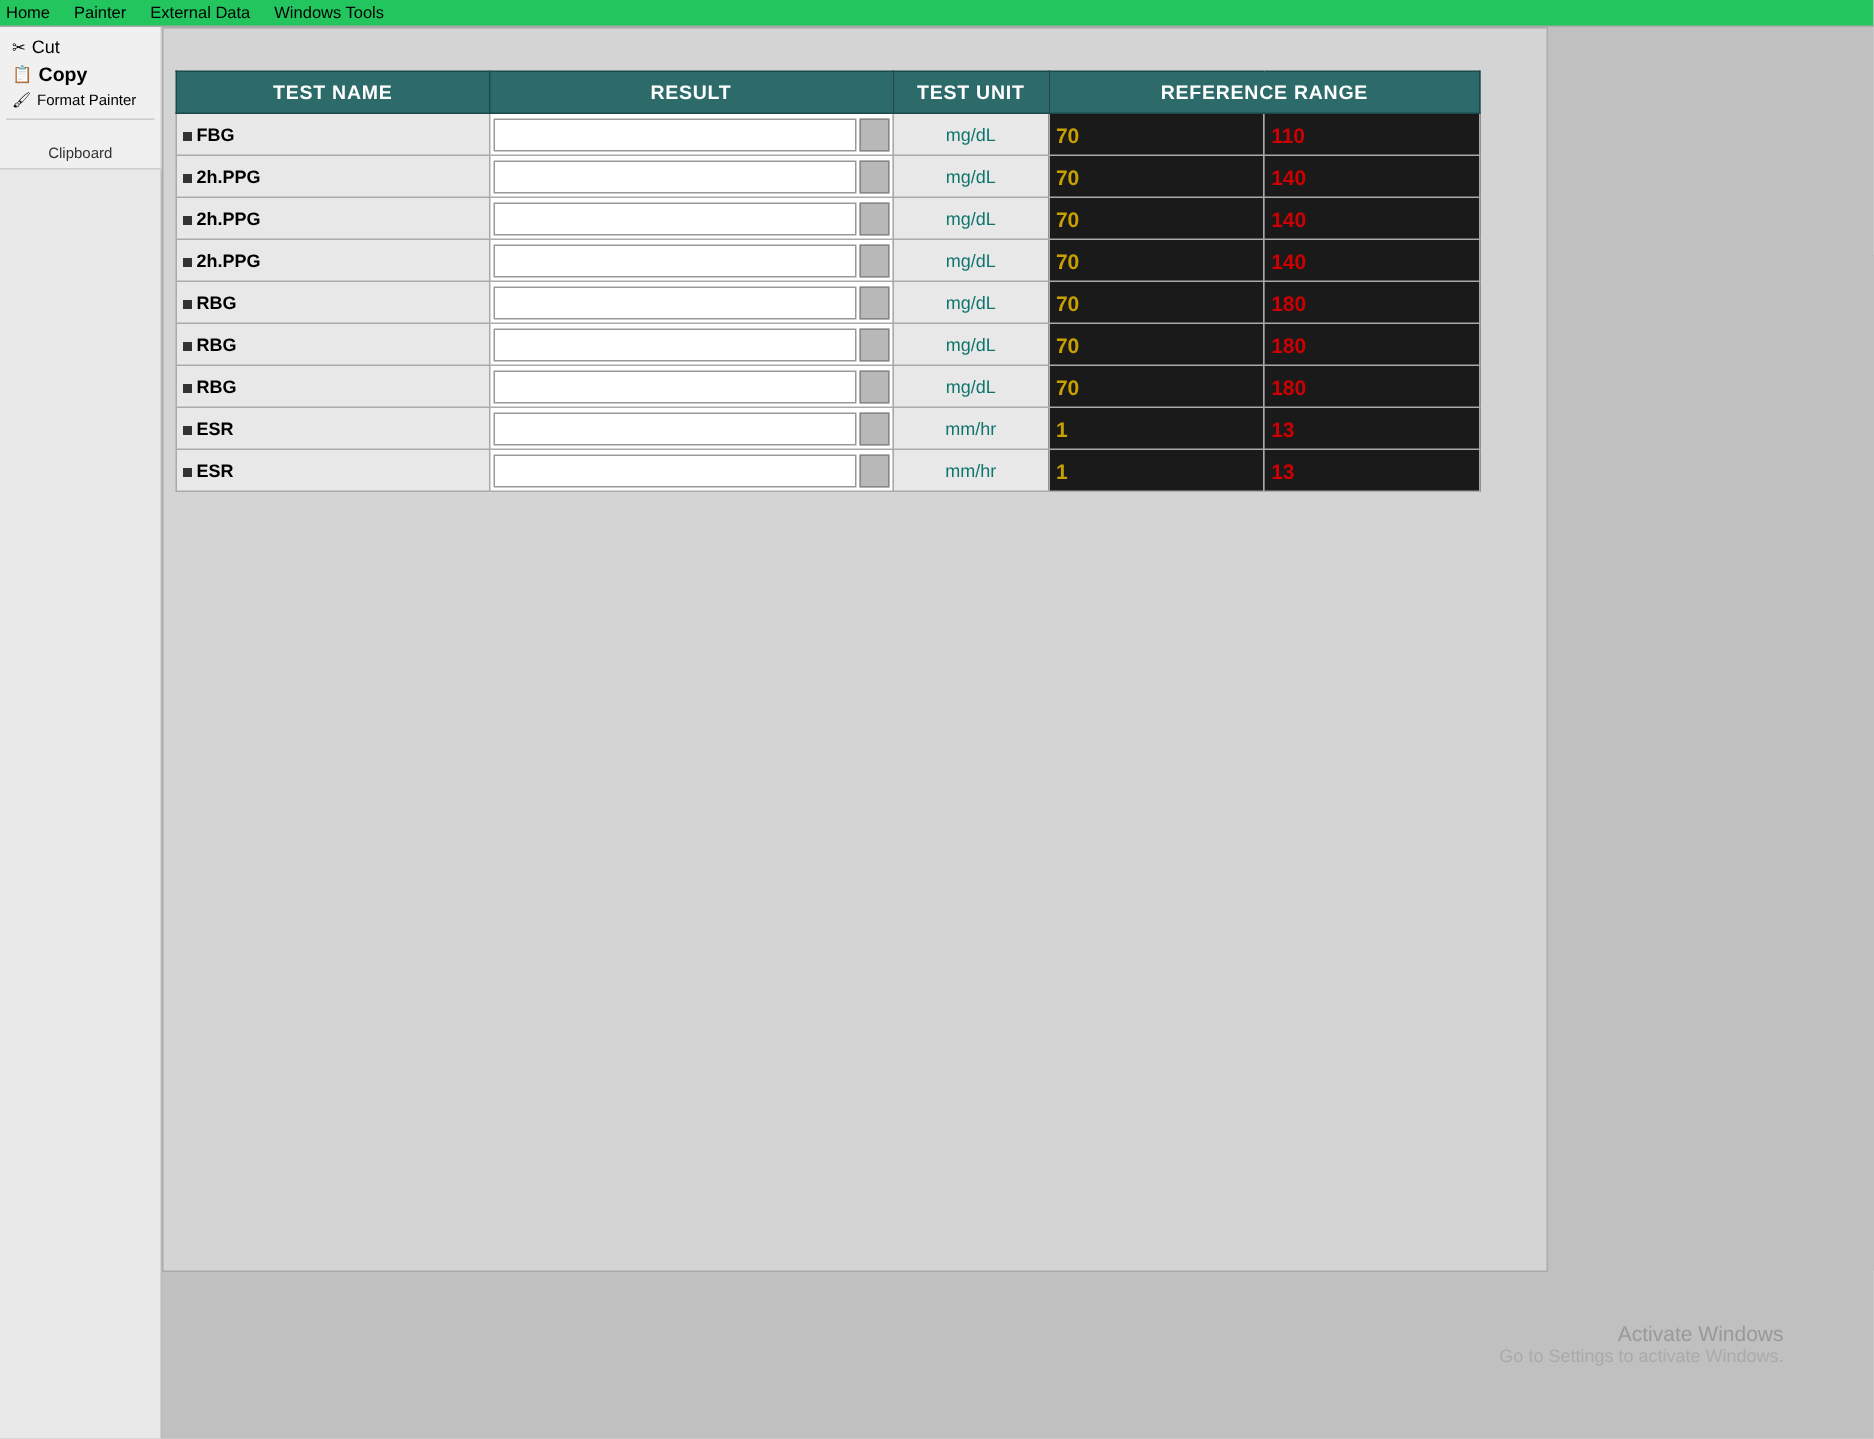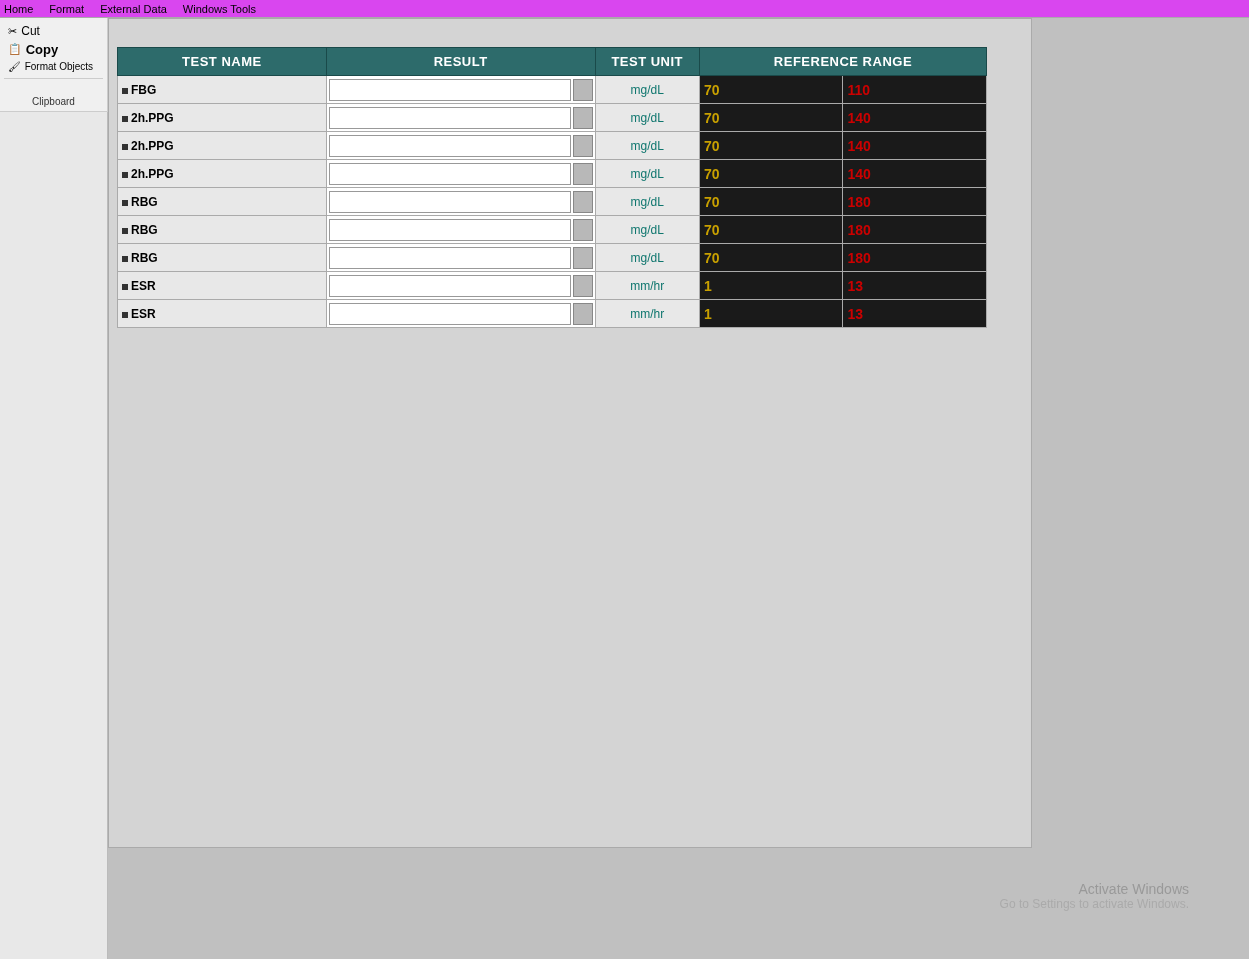--- a/index.html
+++ b/index.html
@@ -13,21 +13,21 @@
       position: relative;
     }
 
     
     .menu-bar {
       position: absolute;
       top: 0;
       left: 0;
       width: 100%;
       height: 18px;
-      background: #d946ef;
+      background: #22c55e;
       display: flex;
       align-items: center;
       border-bottom: 1px solid #aaa;
       padding-left: 4px;
       gap: 16px;
     }
     .menu-item {
       font-size: 11px;
       color: #000;
       cursor: pointer;
@@ -212,21 +212,21 @@
       margin-right: 2px;
       cursor: pointer;
       flex-shrink: 0;
     }
   </style>
 </head>
 <body>
 
 <div class="menu-bar">
   <span class="menu-item">Home</span>
-  <span class="menu-item">Format</span>
+  <span class="menu-item">Painter</span>
   <span class="menu-item">External Data</span>
   <span class="menu-item">Windows Tools</span>
 </div>
 
 <div class="sidebar">
   <div class="sidebar-objects">Objects</div>
   <div class="sidebar-item">order_tbl</div>
   <div class="sidebar-item">collect_sub_frm</div>
 </div>
 
@@ -234,21 +234,21 @@
   <div class="ribbon-cut">
     <span style="font-size:11px;">✂</span>
     <span>Cut</span>
   </div>
   <div class="ribbon-copy">
     <span style="font-size:11px;">📋</span>
     <span>Copy</span>
   </div>
   <div class="ribbon-format">
     <span style="font-size:10px;">🖌</span>
-    <span style="font-size:10px;">Format Objects</span>
+    <span style="font-size:10px;">Format Painter</span>
   </div>
   <div class="ribbon-section-label">Clipboard</div>
 </div>
 
 <div class="main-content">
   <div class="table-container">
     <table class="data-table">
       <thead>
         <tr>
           <th>TEST NAME</th>

